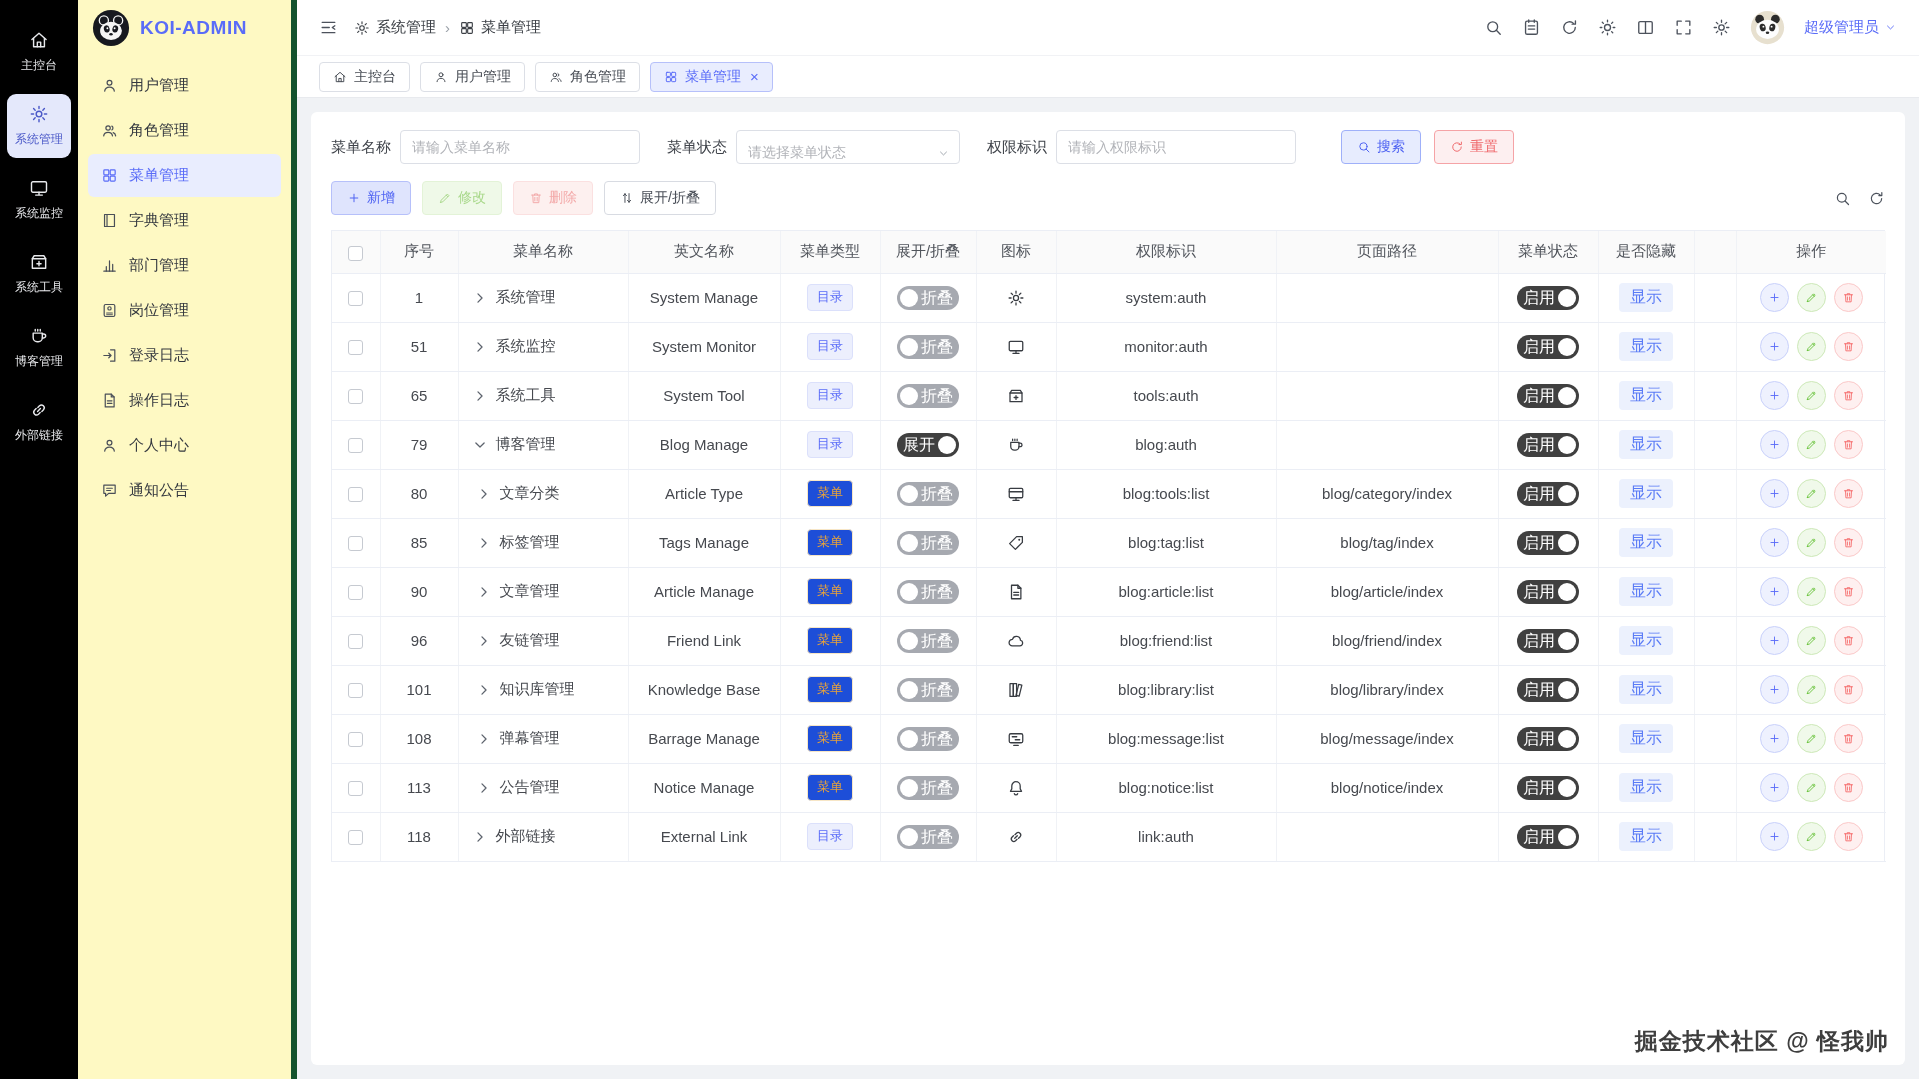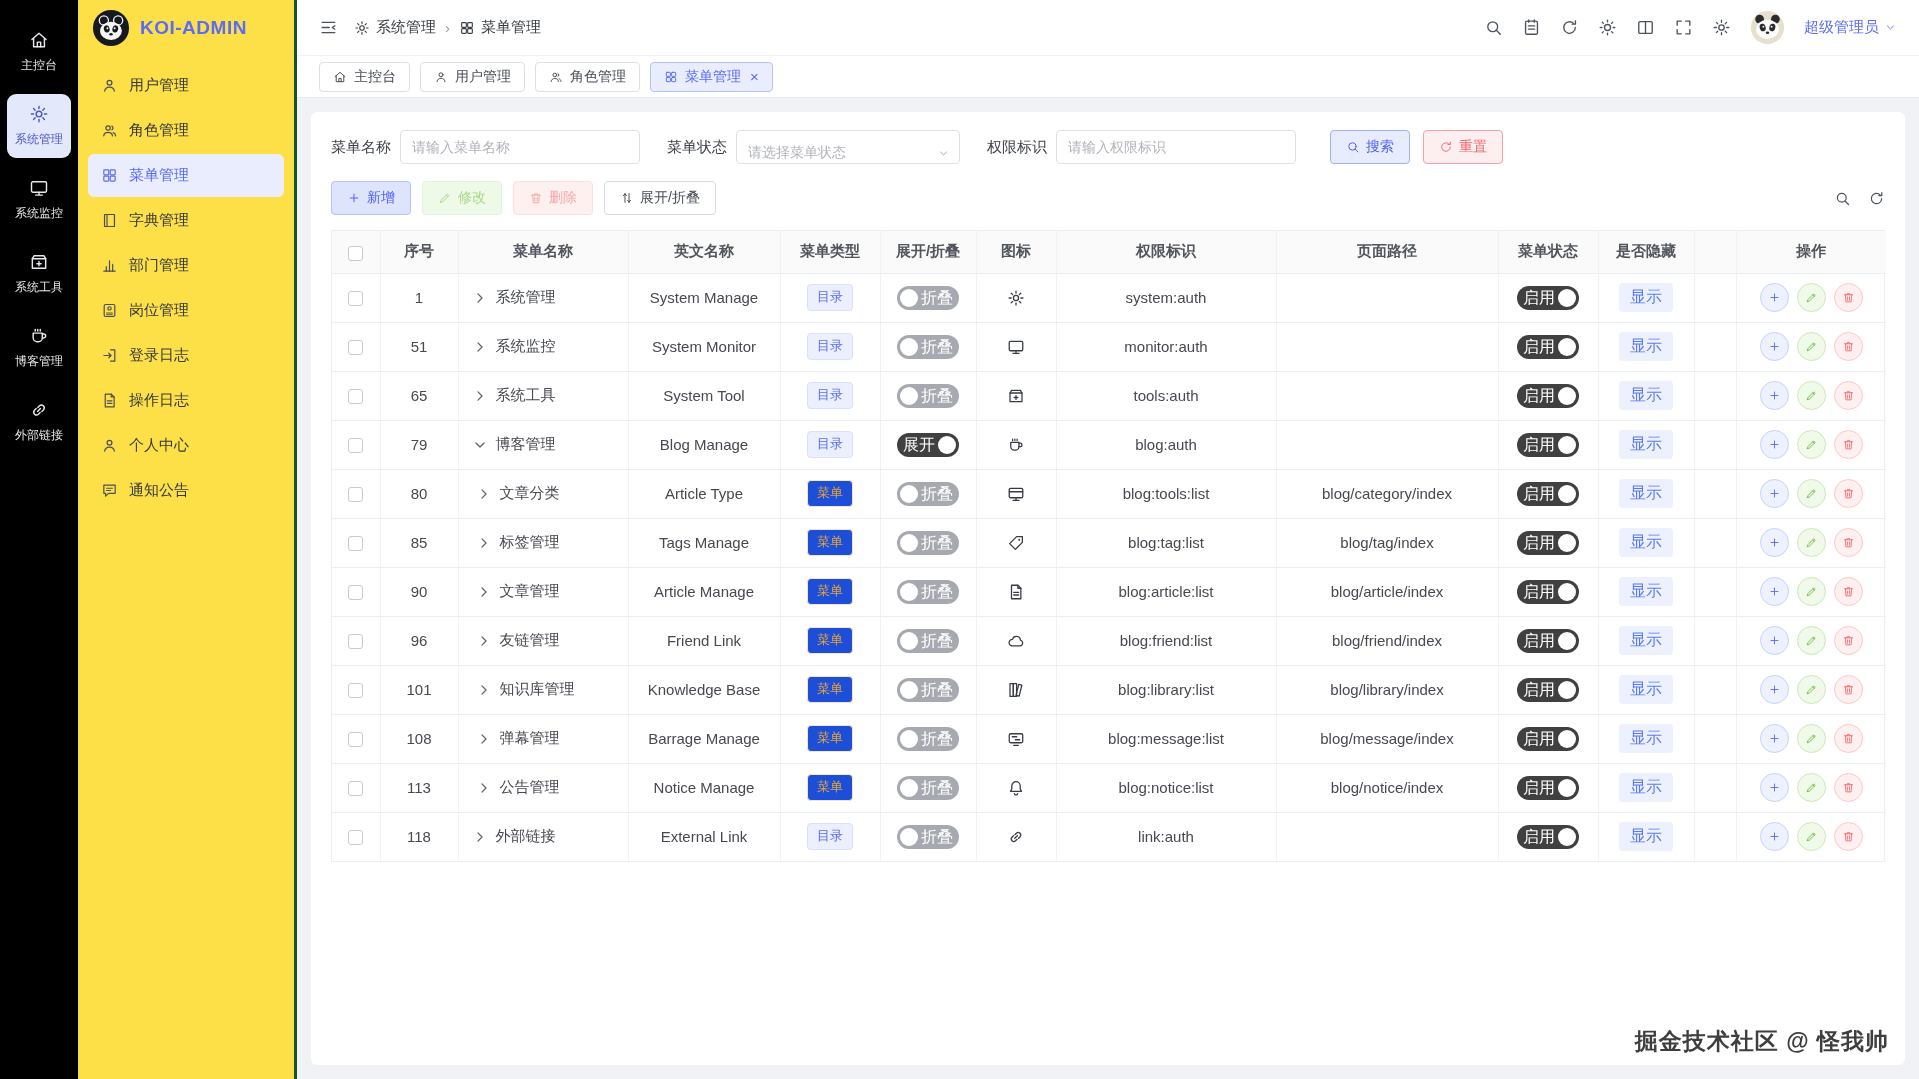--- a/index.html
+++ b/index.html
@@ -8,21 +8,21 @@
   button{font-family:inherit}
   svg.ic{fill:none;stroke:currentColor;stroke-width:1.7;stroke-linecap:round;stroke-linejoin:round;width:18px;height:18px;display:inline-block;vertical-align:middle}
 
   
   .rail{width:78px;background:#000;flex-shrink:0;padding-top:10px}
   .rail-item{margin:10px 7px;padding:10px 2px;border-radius:9px;color:#e8e9ec;display:flex;flex-direction:column;align-items:center;gap:7px;font-size:12px;cursor:pointer}
   .rail-item .ic{width:20px;height:20px}
   .rail-item.active{background:#e4e8fb;color:#4a58c8}
 
   
-  .sidebar{width:219px;background:#fde047;border-right:3px solid #14532d;flex-shrink:0;display:flex;flex-direction:column}
+  .sidebar{width:219px;background:#fef9c3;border-right:6px solid #14532d;flex-shrink:0;display:flex;flex-direction:column}
   .logo{height:56px;display:flex;align-items:center;gap:10px;padding:0 14px}
   .logo-img{width:38px;height:38px}
   .logo-text{color:#5a6cf8;font-weight:700;font-size:19px;letter-spacing:.5px}
   .menu{padding:8px 10px}
   .menu-item{height:43px;border-radius:6px;display:flex;align-items:center;gap:11px;padding:0 13px;font-size:15px;color:#34383f;margin-bottom:2px;cursor:pointer}
   .menu-item .ic{width:17px;height:17px;color:#4a4f58}
   .menu-item.active{background:#e9edfe;color:#5a6cf8}
   .menu-item.active .ic{color:#5a6cf8}
 
   
@@ -55,37 +55,37 @@
   .f-group{display:flex;align-items:center;gap:9px;margin-right:14px}
   .f-label{font-size:15px;color:#3f434a;white-space:nowrap}
   .f-input{width:240px;height:34px;border:1px solid #dcdfe6;border-radius:4px;padding:0 11px;font-size:14px;color:#333;outline:none;background:#fff}
   .f-input::placeholder{color:#b1b3b8}
   .f-select{width:224px;height:34px;border:1px solid #dcdfe6;border-radius:4px;padding:12px 9px 0 11px;display:flex;align-items:center;justify-content:space-between;background:#fff;cursor:pointer}
   .f-select .ph{color:#b1b3b8;font-size:14px}
   .f-select .ic{width:13px;height:13px;color:#9aa0a8}
 
   .btn{height:34px;padding:0 15px;border-radius:4px;font-size:14px;display:inline-flex;align-items:center;gap:6px;border:1px solid transparent;cursor:pointer;background:#fff}
   .btn .ic{width:14px;height:14px}
-  .btn-search{background:#e7ecfe;border-color:#9fb0f9;color:#4f63f2;margin-left:7px}
+  .btn-search{background:#e7ecfe;border-color:#9fb0f9;color:#4f63f2;margin-left:18px}
   .btn-reset{background:#fdeff0;border-color:#f5a3a6;color:#ef6a6d}
   .btn-add{background:#dfe4fd;border-color:#b6c0fa;color:#4f63f2}
   .btn-edit{background:#eff9e8;border-color:#e3f3d7;color:#a8d88a;cursor:not-allowed}
   .btn-del{background:#fdf0ef;border-color:#fbe0e0;color:#f3a9a9;cursor:not-allowed}
   .btn-expand{background:#fff;border-color:#d8dbe2;color:#4a4f58}
 
   .toolbar{display:flex;align-items:center;gap:11px;margin-top:17px}
   .toolbar-right{margin-left:auto;display:flex;align-items:center;gap:17px}
   .toolbar-right .tool-ic .ic{width:17px;height:17px}
 
   
   .table-wrap{margin-top:15px;border:1px solid #ebeef5;border-bottom:none}
   table{width:100%;border-collapse:collapse;table-layout:fixed}
   th,td{border-bottom:1px solid #ebeef5;border-right:1px solid #f0f2f6;text-align:center;overflow:hidden;white-space:nowrap}
   th:last-child,td:last-child{border-right:none}
-  th{background:#fafafa;font-weight:700;color:#51555c;height:42px;font-size:15px}
+  th{background:#fafafa;font-weight:400;color:#51555c;height:42px;font-size:15px}
   td{height:49px;font-size:15px;color:#46494f}
   .cb{display:inline-block;width:15px;height:15px;border:1px solid #c6cad1;border-radius:3px;background:#fff;vertical-align:middle;cursor:pointer}
   .name-td{text-align:left}
   .name-wrap{display:flex;align-items:center;gap:7px;padding-left:12px}
   .name-wrap.child{padding-left:16px}
   .tree-arrow{width:13px;height:13px;color:#5d636d;flex-shrink:0;cursor:pointer}
   .icon-td .ic{width:18px;height:18px;color:#383c42}
   .pill{display:inline-block;min-width:46px;padding:4px 8px;border-radius:4px;font-size:13px;line-height:1.25}
   .pill.dir{background:#eceffd;color:#5a6cf8;border:1px solid #dbe0fb}
   .pill.menu{background:#1d4ed8;color:#e6a23c;border:1px solid #f7e6c6}

